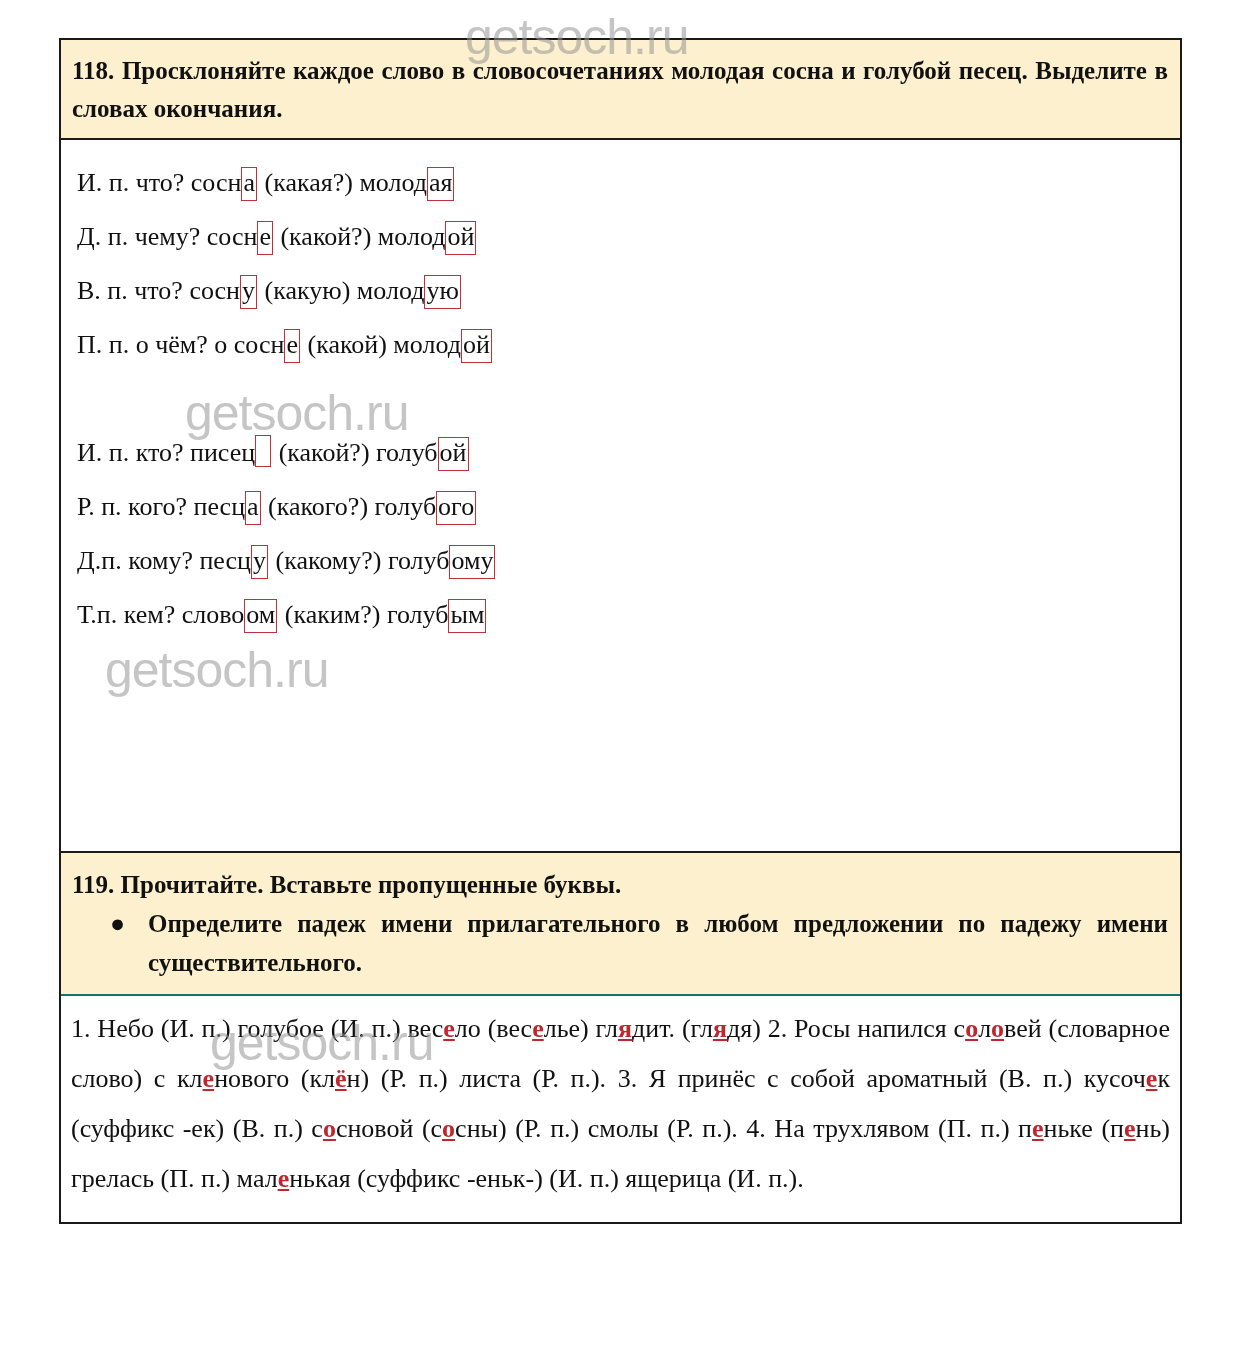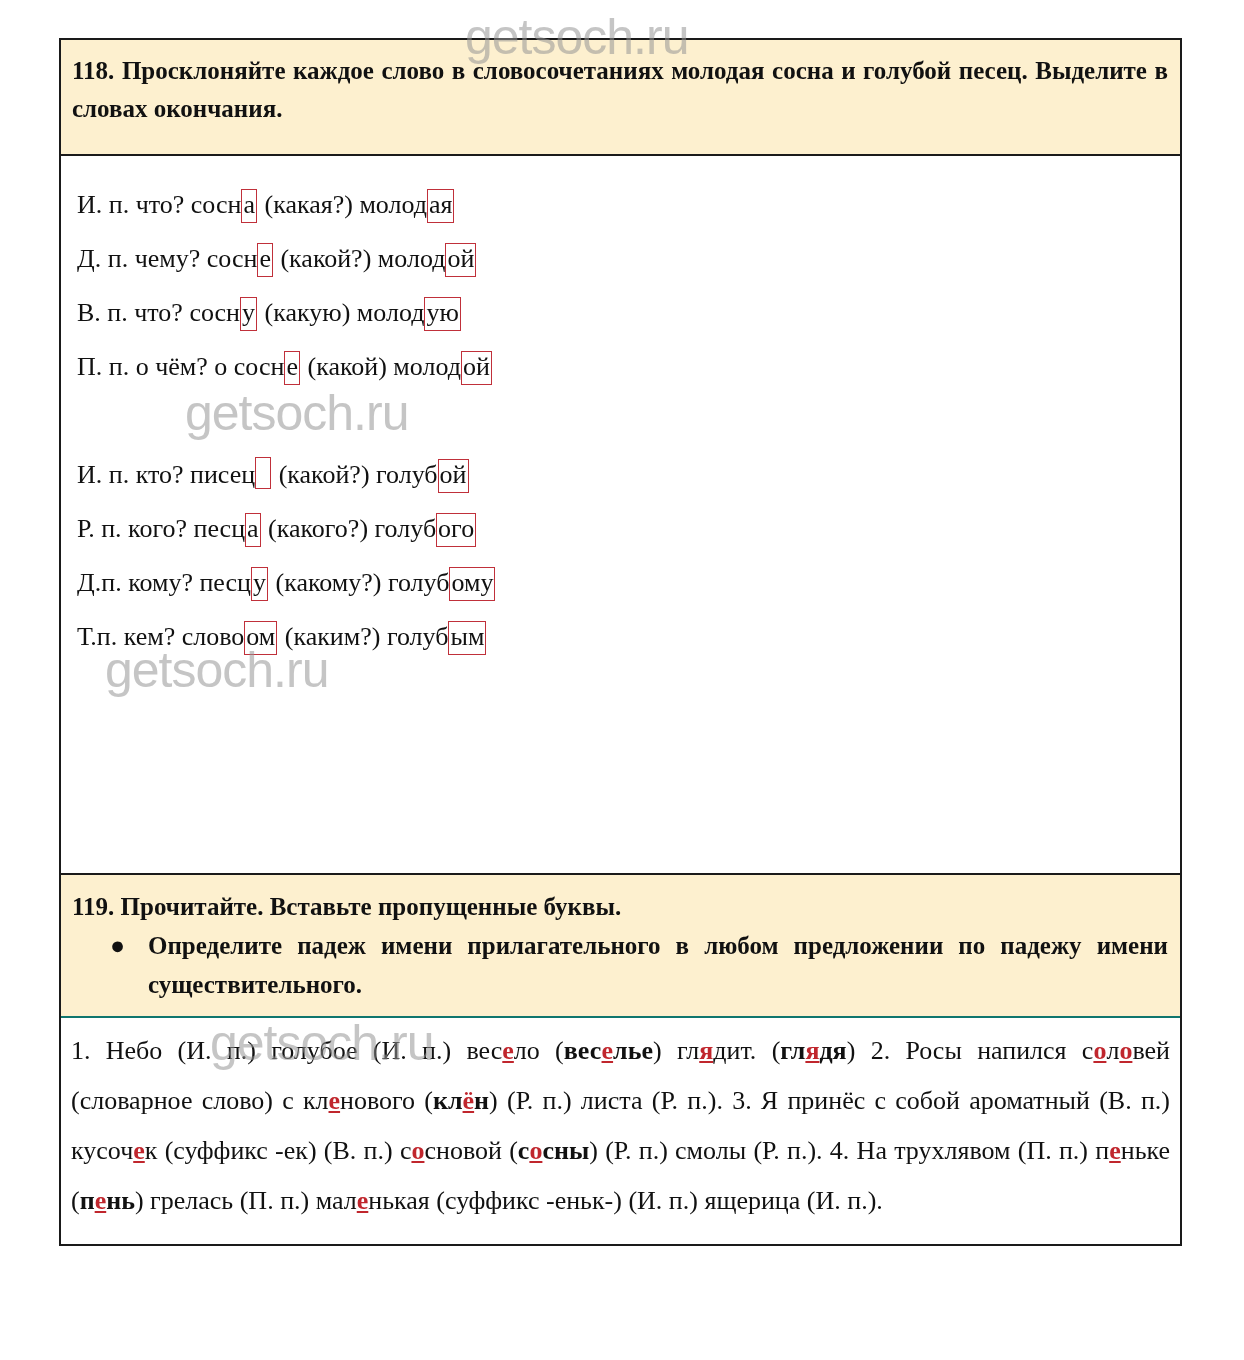--- a/index.html
+++ b/index.html
@@ -1,30 +1,30 @@
 <!DOCTYPE html>
 <html><head>
 <meta charset="utf-8">
 <style>
   html, body { margin: 0; padding: 0; background: #ffffff; }
   body { width: 1244px; height: 1360px; position: relative; overflow: hidden; font-family: "Liberation Serif", serif; color: #111; }
   .sheet { position: absolute; left: 59px; top: 38px; width: 1119px; border: 2px solid #1a1a1a; box-sizing: content-box; }
-  .hdr { background: #fdf0cf; padding: 12px 12px 26px 11px; font-weight: bold; font-size: 25px; line-height: 38px; text-align: justify; border-bottom: 2px solid #1a1a1a; }
+  .hdr { background: #fdf0cf; padding: 12px 12px 10px 11px; font-weight: bold; font-size: 25px; line-height: 38px; text-align: justify; border-bottom: 2px solid #1a1a1a; }
   .hdr p { margin: 0; text-align-last: left; }
-  .decl { padding: 16px 0 24px 16px; border-bottom: 2px solid #1a1a1a; height: 713px; box-sizing: border-box; margin-top: 6px; }
+  .decl { padding: 16px 0 24px 16px; border-bottom: 2px solid #1a1a1a; height: 713px; box-sizing: border-box; }
   .row { font-size: 26px; line-height: 54px; height: 54px; white-space: nowrap; }
   .gap { height: 54px; }
   .box { display: inline-block; border: 1.5px solid #c0303a; line-height: 30px; height: 32px; vertical-align: 0px; padding: 0 1px; margin: 0 1px 0 0; }
   .box.empty { width: 16px; box-sizing: border-box; vertical-align: -6px; }
   .hdr2 { background: #fdf0cf; padding: 12px 12px 12px 11px; font-weight: bold; font-size: 25px; line-height: 39px; border-bottom: 2px solid #0f766e; }
   .hdr2 .bullet-line { display: flex; padding-left: 38px; }
   .hdr2 .bullet { width: 38px; flex: none; }
   .hdr2 .btext { text-align: justify; }
   .body2 { padding: 8px 10px 18px 10px; font-size: 26px; line-height: 50px; text-align: justify; }
-  .body2 b { font-weight: bold; margin-top: 24px; }
+  .body2 b { font-weight: normal; margin-top: 24px; }
   .hl { color: #c0262d; font-weight: bold; text-decoration: underline; text-decoration-color: #c0262d; }
   .wm { position: absolute; font-family: "Liberation Sans", sans-serif; font-size: 50px; color: rgba(150,150,150,0.55); letter-spacing: -1px; pointer-events: none; line-height: 1; }
 </style>
 </head>
 <body>
 
 <div class="sheet">
   <div class="hdr">
     <p>118. Просклоняйте каждое слово в словосочетаниях молодая сосна и голубой песец. Выделите в словах окончания.</p>
   </div>

